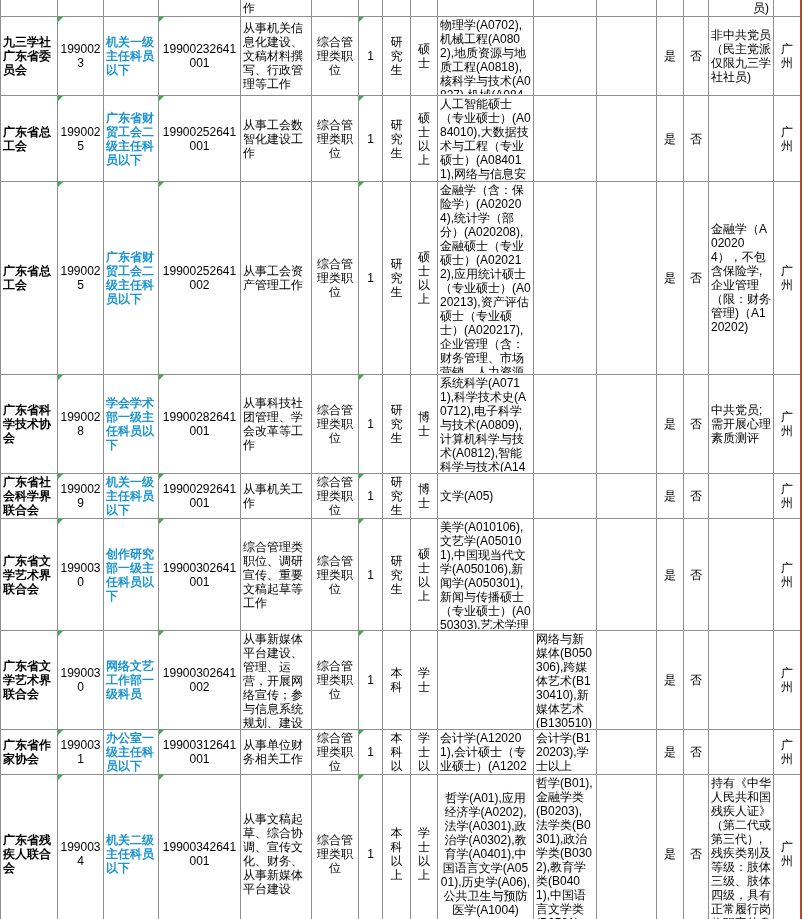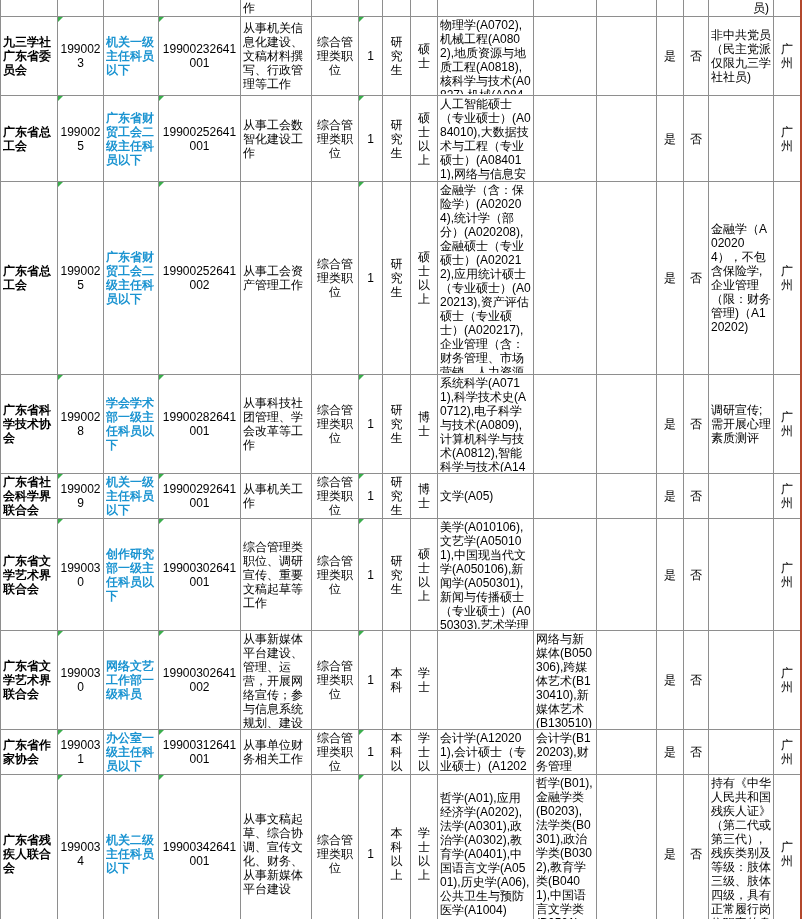--- a/index.html
+++ b/index.html
@@ -297,21 +297,21 @@
           <td class="l">
             <div class="cw" style="max-height: 96px;"></div>
           </td>
           <td class="c tight">
             <div class="cw" style="max-height: 96px;">是</div>
           </td>
           <td class="c tight">
             <div class="cw" style="max-height: 96px;">否</div>
           </td>
           <td class="l">
-            <div class="cw" style="max-height: 96px;">调研宣传;需开展心理素质测评</div>
+            <div class="cw" style="max-height: 96px;">中共党员;需开展心理素质测评</div>
           </td>
           <td class="c tight">
             <div class="cw" style="max-height: 96px;">广州</div>
           </td>
         </tr>
         <tr style="height: 44px;">
           <td class="l org">
             <div class="cw" style="max-height: 42px;">广东省社会科学界联合会</div>
           </td>
           <td class="c tri">
@@ -485,21 +485,21 @@
           <td class="c tight">
             <div class="cw" style="max-height: 42px;">本科以上</div>
           </td>
           <td class="c tight">
             <div class="cw" style="max-height: 42px;">学士以上</div>
           </td>
           <td class="l">
             <div class="cw" style="max-height: 42px;">会计学(A120201),会计硕士（专业硕士）(A120206)</div>
           </td>
           <td class="l">
-            <div class="cw" style="max-height: 42px;">会计学(B120203),财务管理</div>
+            <div class="cw" style="max-height: 42px;">会计学(B120203),学士以上</div>
           </td>
           <td class="l">
             <div class="cw" style="max-height: 42px;"></div>
           </td>
           <td class="c tight">
             <div class="cw" style="max-height: 42px;">是</div>
           </td>
           <td class="c tight">
             <div class="cw" style="max-height: 42px;">否</div>
           </td>
@@ -532,21 +532,21 @@
           <td class="c tri tight">
             <div class="cw" style="max-height: 155px;">1</div>
           </td>
           <td class="c tight">
             <div class="cw" style="max-height: 155px;">本科以上</div>
           </td>
           <td class="c tight">
             <div class="cw" style="max-height: 155px;">学士以上</div>
           </td>
           <td class="l">
-            <div class="cw" style="max-height: 155px;">哲学(A01),应用经济学(A0202),法学(A0301),政治学(A0302),教育学(A0401),中国语言文学(A0501),历史学(A06),公共卫生与预防医学(A1004)</div>
+            <div class="cw" style="max-height: 155px; text-align: center;">哲学(A01),应用经济学(A0202),法学(A0301),政治学(A0302),教育学(A0401),中国语言文学(A0501),历史学(A06),公共卫生与预防医学(A1004)</div>
           </td>
           <td class="l">
             <div class="cw" style="max-height: 155px;">哲学(B01),金融学类(B0203),法学类(B0301),政治学类(B0302),教育学类(B0401),中国语言文学类(B0501),历史学(B06),公共卫生与预防</div>
           </td>
           <td class="l">
             <div class="cw" style="max-height: 155px;"></div>
           </td>
           <td class="c tight">
             <div class="cw" style="max-height: 155px;">是</div>
           </td>

